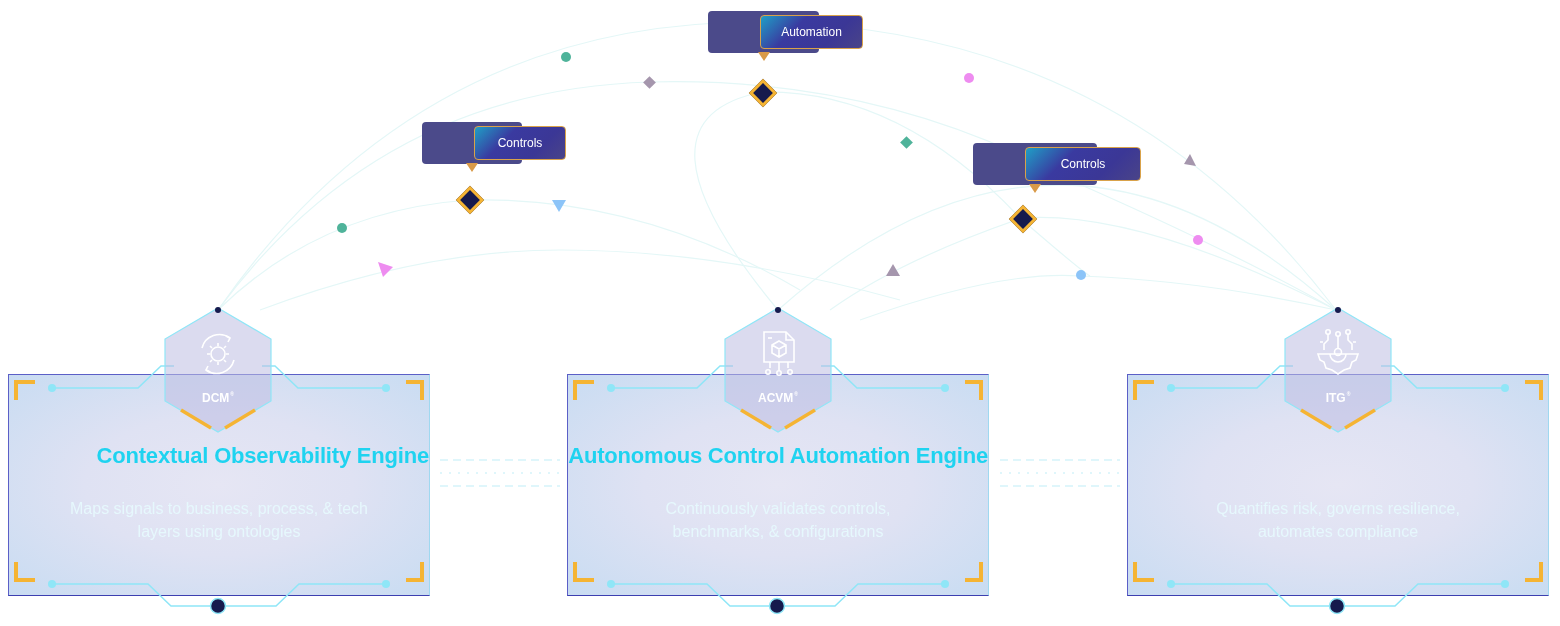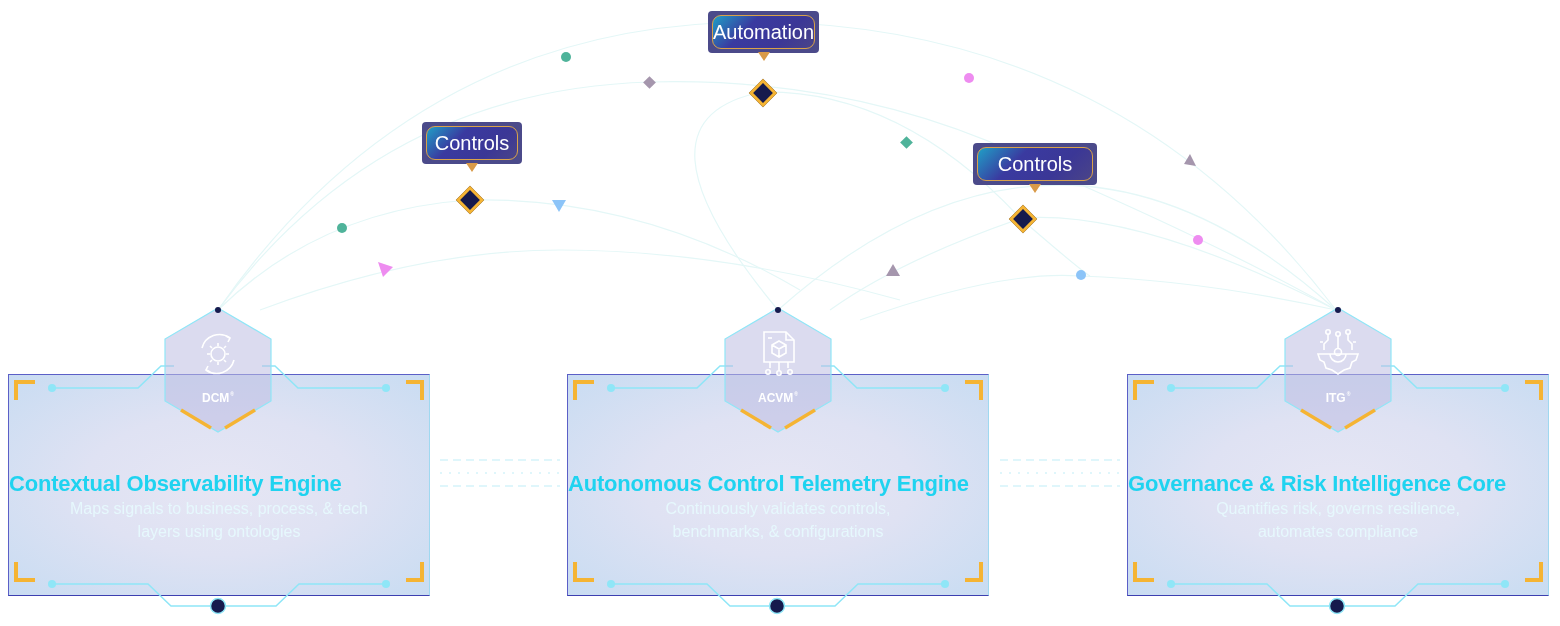--- a/index.html
+++ b/index.html
@@ -1,29 +1,29 @@
 <!DOCTYPE html>
 <html><head>
 <meta charset="utf-8">
 <style>
   html, body { margin: 0; padding: 0; background: #ffffff; }
   body { width: 1560px; height: 626px; position: relative; overflow: hidden; font-family: "Liberation Sans", sans-serif; }
   #bg { position: absolute; left: 0; top: 0; width: 1560px; height: 626px; }
   .card { position: absolute; top: 374px; width: 422px; height: 222px; box-sizing: border-box;
     background: radial-gradient(ellipse at 50% 50%, #e6e6f4 0%, #dfe2f3 45%, #c8dcf2 100%);
     border: 1.5px solid #9fd8f0; border-top-color: #5b5fc7; border-left-color: #5b5fc7; border-bottom-color: #3c3fb0; }
-  .card-title { position: absolute; top: 96px; left: 0; right: 0; text-align: left; font-weight: bold; font-size: 22px; color: #1fd3f0; letter-spacing: -0.2px; }
+  .card-title { position: absolute; top: 68px; left: 0; right: 0; text-align: right; font-weight: bold; font-size: 22px; color: #1fd3f0; letter-spacing: -0.2px; }
   .card-desc { position: absolute; top: 122px; left: 50px; right: 50px; text-align: center; font-size: 16px; line-height: 23px; color: #e6f8fd; }
   .hex-label { position: absolute; width: 110px; top: 391px; text-align: center; color: #ffffff; font-weight: bold; font-size: 12px; }
   .hex-label sup { font-size: 5px; vertical-align: 6px; margin-left: 1px; }
   .hex-icon { position: absolute; width: 56px; height: 56px; top: 326px; }
   .tag { position: absolute; height: 42px; box-sizing: border-box; border-radius: 4px; background: #4b4a8a; padding: 4px; }
-  .tag-inner { width: 100%; height: 100%; box-sizing: border-box; border-radius: 9px; border: 1px solid #d9a24a;
+  .tag-inner { width: 100%; height: 100%; box-sizing: border-box; border-radius: 4px; border: 1px solid #d9a24a;
     background: linear-gradient(135deg, #1f9fc6 0%, #3a3aa0 35%, #3b3796 70%, #4a4488 100%);
-    color: #fff; font-size: 20px; display: flex; align-items: center; justify-content: center; }
+    color: #fff; font-size: 12px; display: flex; align-items: center; justify-content: center; margin-left: 48px; }
   .tag-tip { position: absolute; left: 50%; bottom: -8px; margin-left: -6px; width: 0; height: 0; border-left: 6px solid transparent; border-right: 6px solid transparent; border-top: 9px solid #d99a48; }
   .node { position: absolute; width: 14px; height: 14px; background: #161a4d; border: 3px solid #f5b433; transform: rotate(45deg); box-sizing: content-box; }
 </style>
 </head>
 <body>
 
 <svg id="bg" viewBox="0 0 1560 626">
   <g fill="none" stroke="#e4f7f7" stroke-width="1.2">
     <path d="M218 310 Q 420 20 760 22 Q 1120 26 1336 310"></path>
     <path d="M218 310 Q 380 90 650 82 Q 880 76 1070 180 Q 1230 250 1336 310"></path>
@@ -73,25 +73,24 @@
   <div class="tag-inner">Controls</div>
   <div class="tag-tip"></div>
 </div>
 <div class="node" style="left:1013px; top:209px;"></div>
 
 <div class="card" style="left:8px;">
   <div class="card-title">Contextual Observability Engine</div>
   <div class="card-desc">Maps signals to business, process, &amp; tech layers using ontologies</div>
 </div>
 <div class="card" style="left:567px;">
-  <div class="card-title">Autonomous Control Telemetry Engine</div>
+  <div class="card-title">Autonomous Control Automation Engine</div>
   <div class="card-desc">Continuously validates controls, benchmarks, &amp; configurations</div>
 </div>
 <div class="card" style="left:1127px;">
-  <div class="card-title">Governance &amp; Risk Intelligence Core</div>
   <div class="card-desc">Quantifies risk, governs resilience, automates compliance</div>
 </div>
 
 <svg style="position:absolute;left:0;top:0;width:1560px;height:626px;pointer-events:none" viewBox="0 0 1560 626">
   <defs>
     <g id="deco">
 
       <path d="M8 26 V8 H27" fill="none" stroke="#f5b433" stroke-width="4"></path>
       <path d="M398 8 H414 V26" fill="none" stroke="#f5b433" stroke-width="4"></path>
       <path d="M8 188 V206 H27" fill="none" stroke="#f5b433" stroke-width="4"></path>

